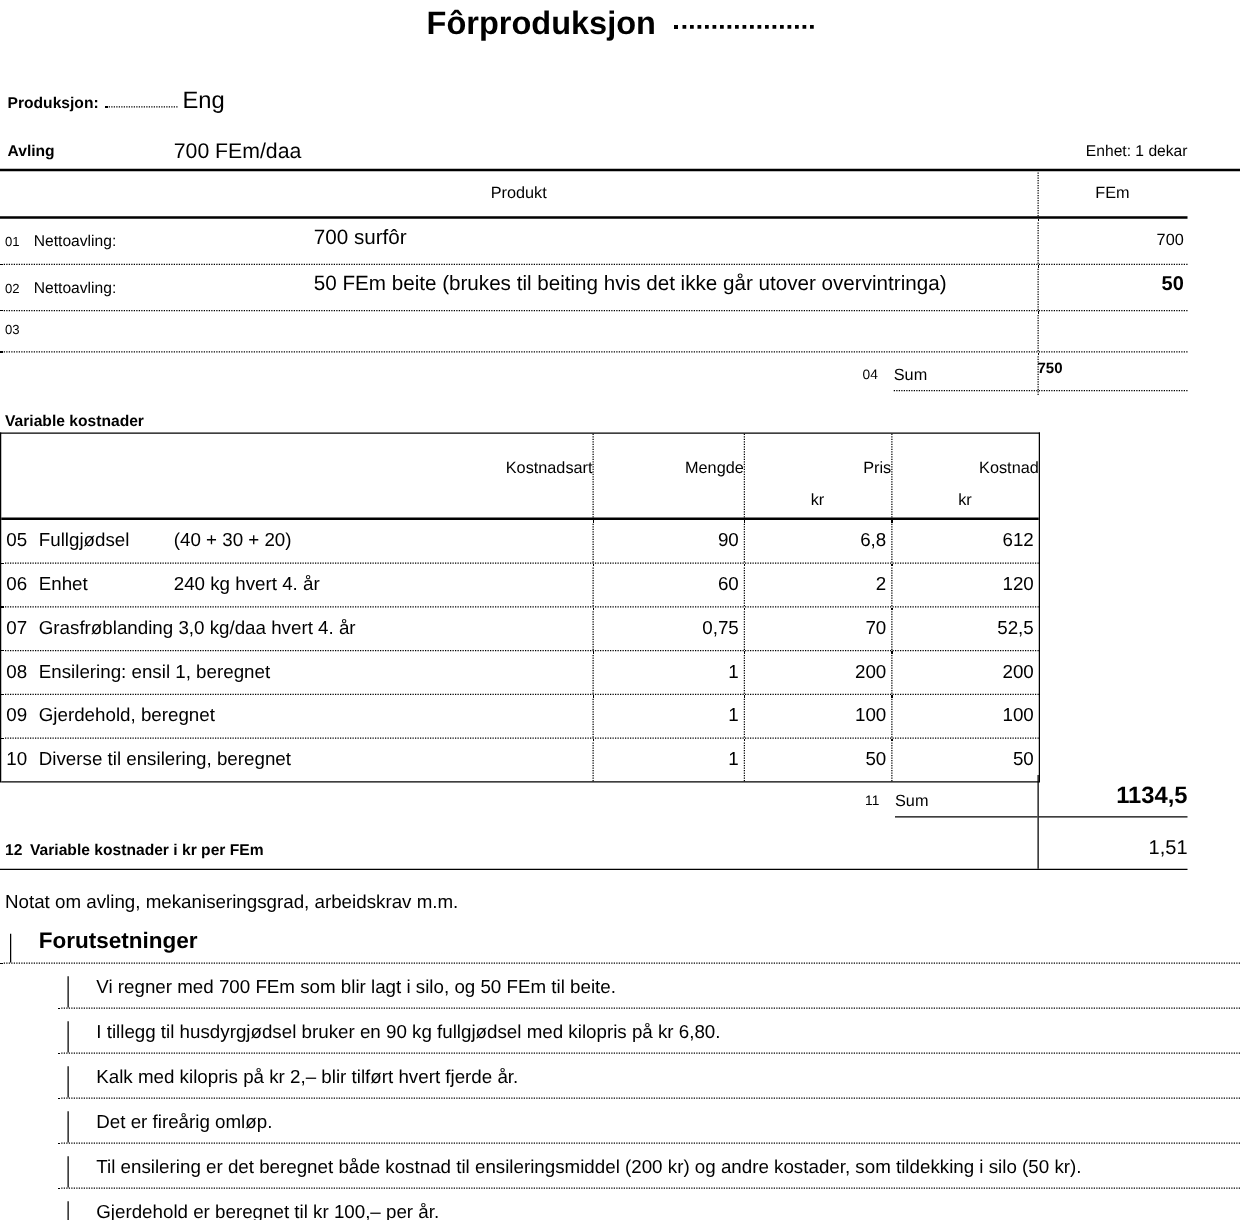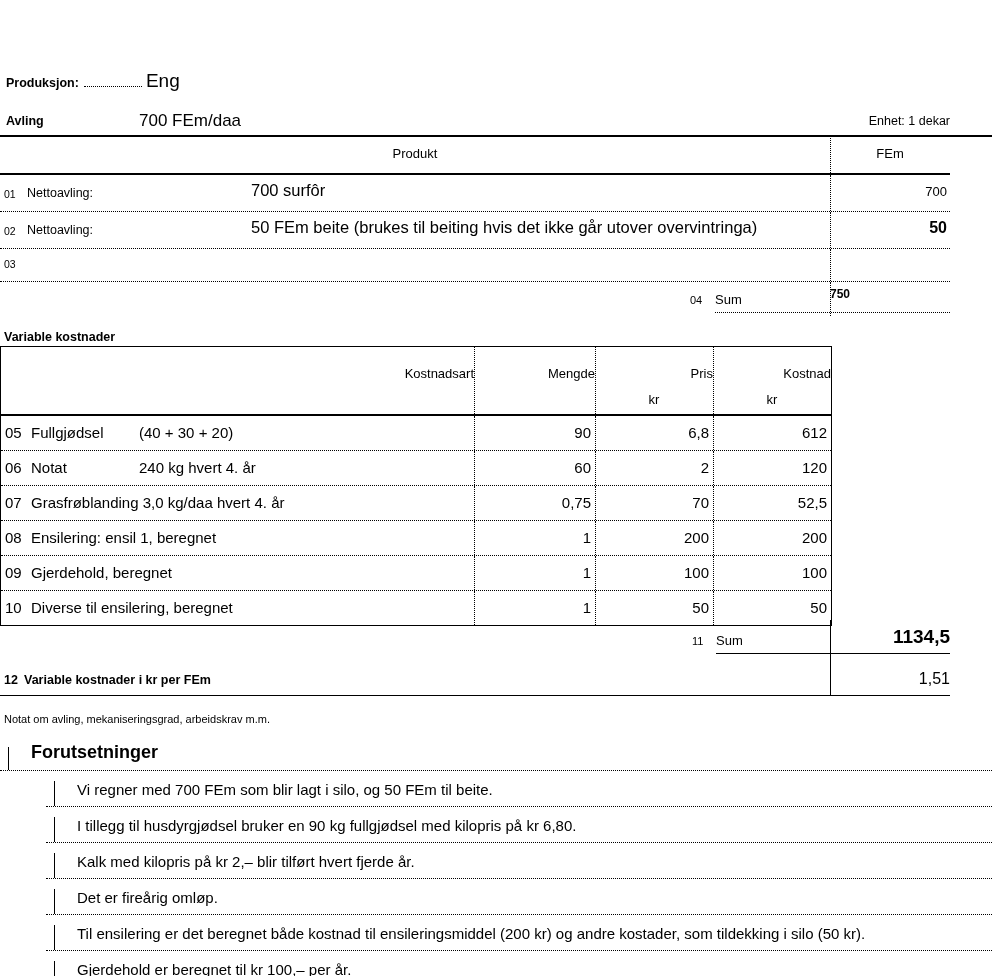--- a/index.html
+++ b/index.html
@@ -357,21 +357,21 @@
     text-align: right;
     top: 8px;
     font-size: 16px;
   }
 
   
   .note-line {
     position: absolute;
     top: 713px;
     left: 4px;
-    font-size: 11px;
+    font-size: 15px;
   }
 
   .notes {
     position: absolute;
     top: 737px;
     left: 0;
     width: 992px;
   }
   .note-head {
     position: relative;
@@ -414,20 +414,24 @@
     font-size: 15px;
     white-space: nowrap;
   }
   .note-row.last { border-bottom: none; }
 </style>
 </head>
 <body>
 
 <div class="page">
 
+  <div class="title-row">
+    <span class="doc-title">Fôrproduksjon</span>
+    <span class="title-dots"></span>
+  </div>
 
   <div class="prod-row">
     <span class="prod-label">Produksjon:</span>
     <span class="prod-dots"></span>
     <span class="prod-value">Eng</span>
   </div>
 
   <div class="avling-row">
     <span class="avling-label">Avling</span>
     <span class="avling-value">700 FEm/daa</span>
@@ -501,21 +505,21 @@
       <span class="n" style="left:473px;width:117px">90</span>
       <span class="n" style="left:594px;width:114px">6,8</span>
       <span class="n" style="left:712px;width:114px">612</span>
     </div>
 
     <div class="ct-row">
       <span class="ct-v" style="left:473px;height:34px"></span>
       <span class="ct-v" style="left:594px;height:34px"></span>
       <span class="ct-v" style="left:712px;height:34px"></span>
       <span class="num">06</span>
-      <span class="nm">Notat</span>
+      <span class="nm">Enhet</span>
       <span class="nm2">240 kg hvert 4. år</span>
       <span class="n" style="left:473px;width:117px">60</span>
       <span class="n" style="left:594px;width:114px">2</span>
       <span class="n" style="left:712px;width:114px">120</span>
     </div>
 
     <div class="ct-row">
       <span class="ct-v" style="left:473px;height:34px"></span>
       <span class="ct-v" style="left:594px;height:34px"></span>
       <span class="ct-v" style="left:712px;height:34px"></span>

